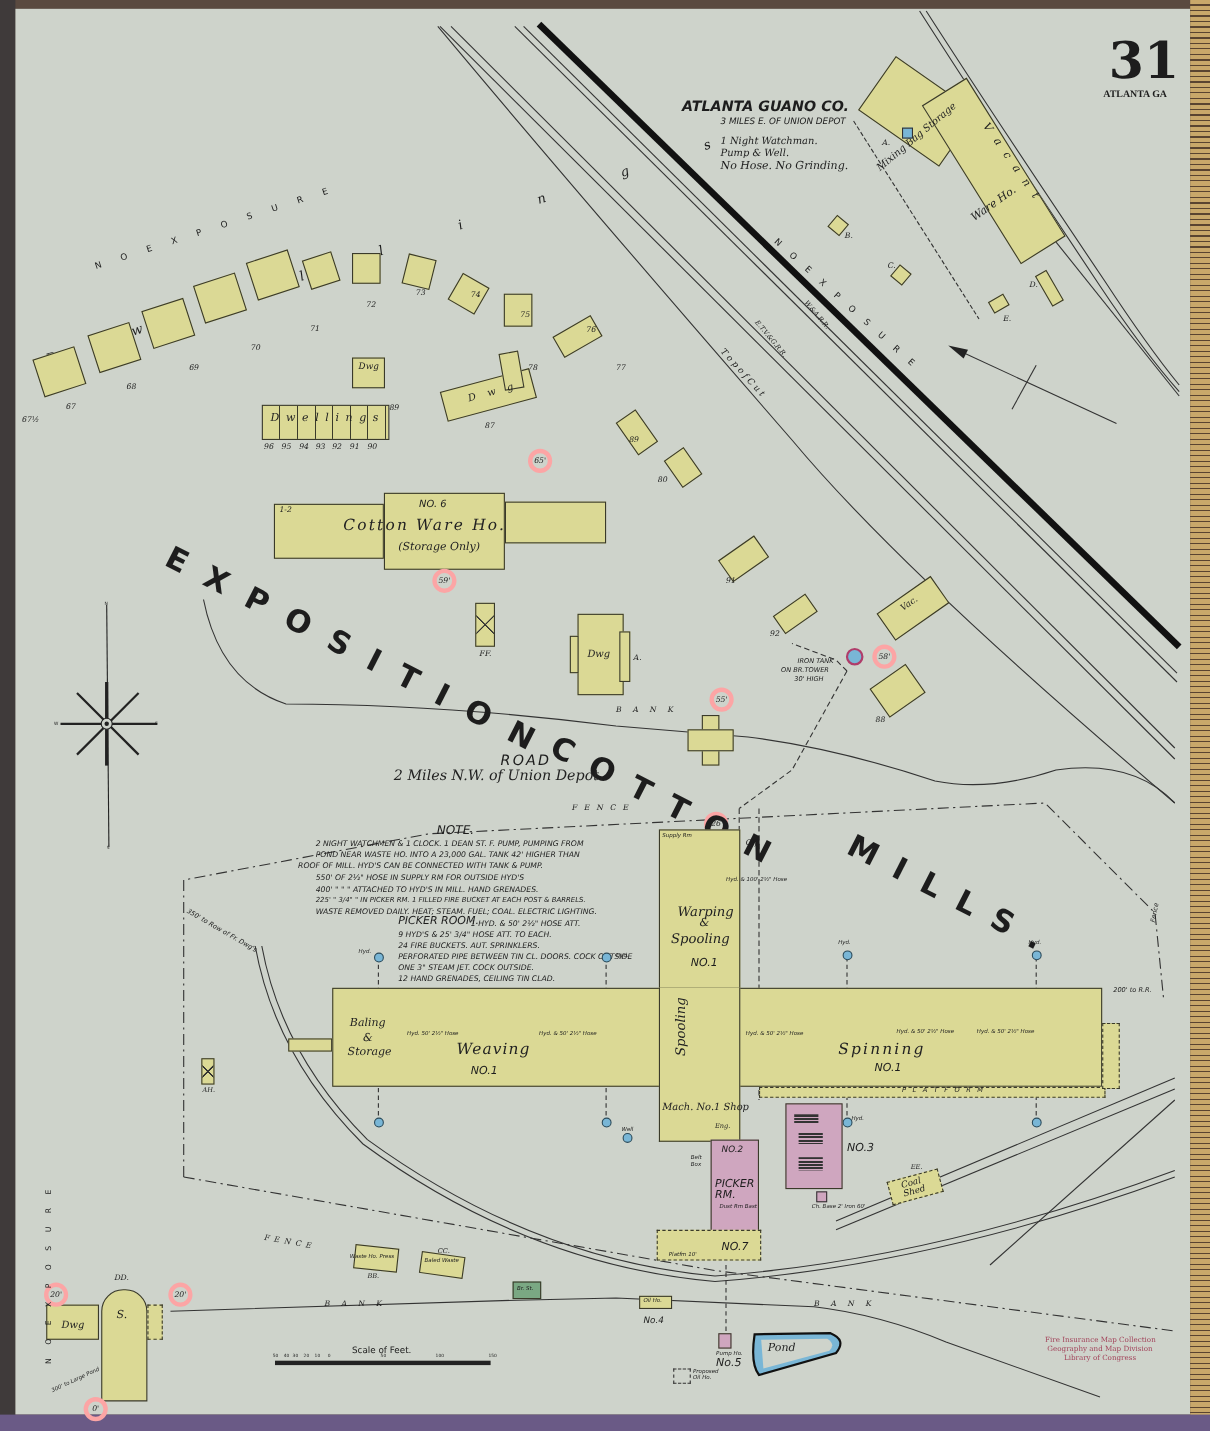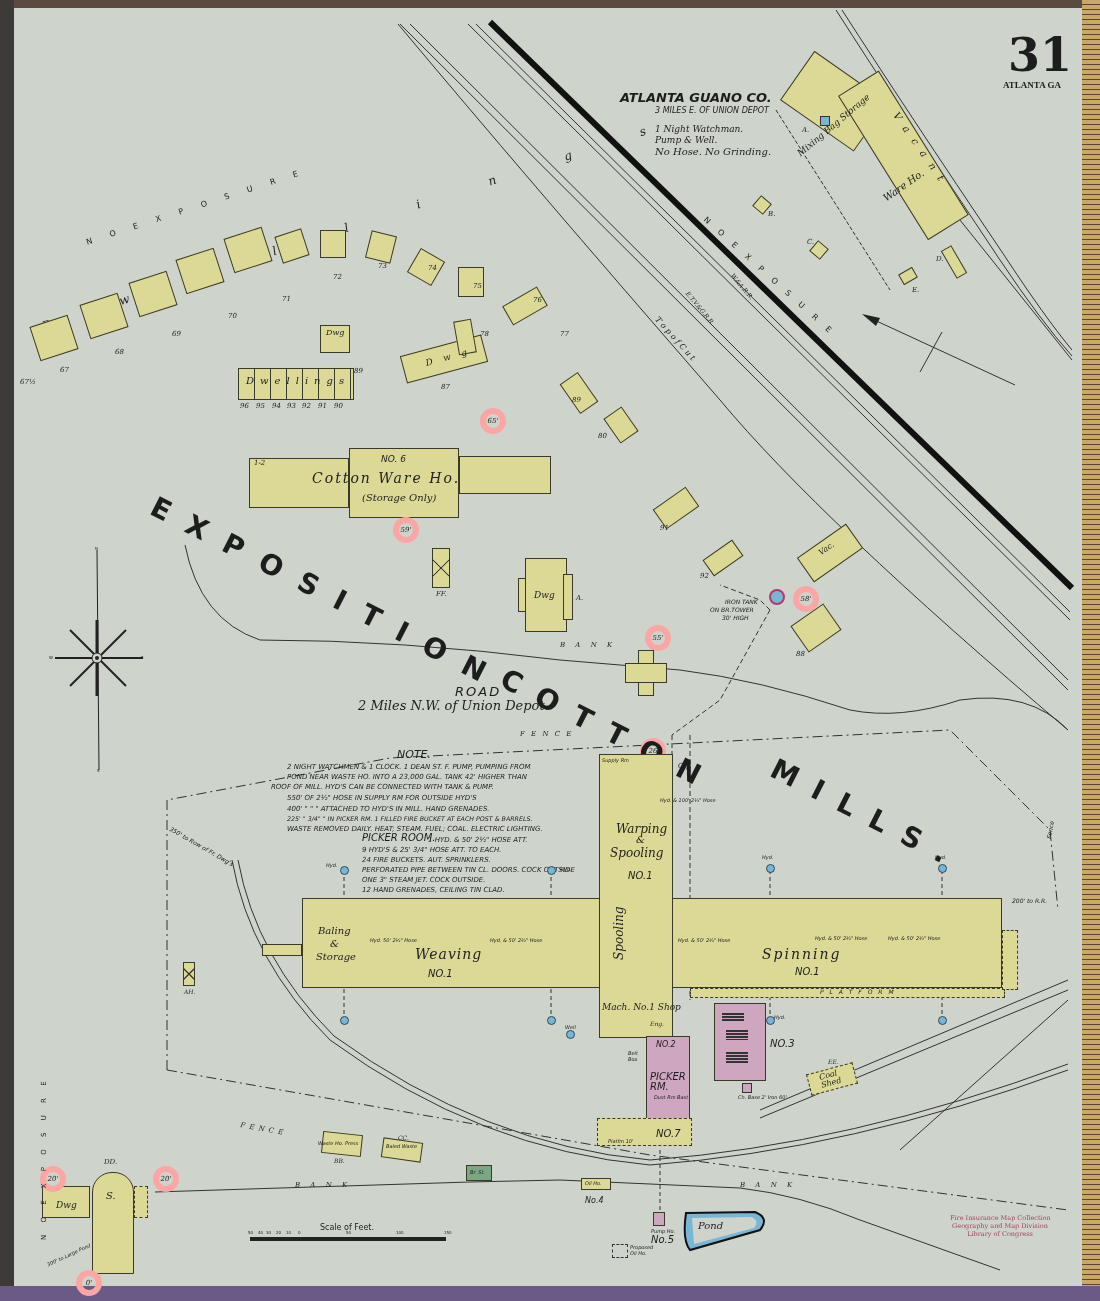--- a/index.html
+++ b/index.html
@@ -12,21 +12,21 @@
   svg.map{position:absolute;left:0;top:0;}
   .t{position:absolute;color:#1d1d1d;white-space:nowrap;}
   .it{font-style:italic;font-family:"DejaVu Serif",serif;}
   .sans{font-family:"DejaVu Sans",sans-serif;}
   .bld{position:absolute;background:#dbd995;border:1px solid #3a3a2a;box-sizing:border-box;}
   .pink{background:#cfa6bf;}
   .green{background:#7aa883;}
   .label{position:absolute;font-family:"DejaVu Serif",serif;font-style:italic;color:#222;white-space:nowrap;}
   .note{position:absolute;font-family:"DejaVu Sans",sans-serif;font-style:italic;font-size:7px;line-height:10.6px;color:#222;white-space:nowrap;text-transform:uppercase;}
   .hyd{position:absolute;width:7px;height:7px;border-radius:50%;background:#79b6d6;border:1px solid #2b4b5b;}
-  .circ{position:absolute;width:14px;height:14px;border-radius:50%;border:6px solid #fca5a5;font-size:7px;line-height:14px;text-align:center;font-style:italic;color:#222;}
+  .circ{position:absolute;width:14px;height:14px;border-radius:50%;border:4px solid #fca5a5;font-size:7px;line-height:14px;text-align:center;font-style:italic;color:#222;}
   .sm{font-size:7px;}
 </style>
 </head>
 <body>
 
 <div class="top-edge"></div>
 <div class="left-edge"></div>
 <div class="sheet"></div>
 <div class="ruler"></div>
 <div class="bottom-edge"></div>

